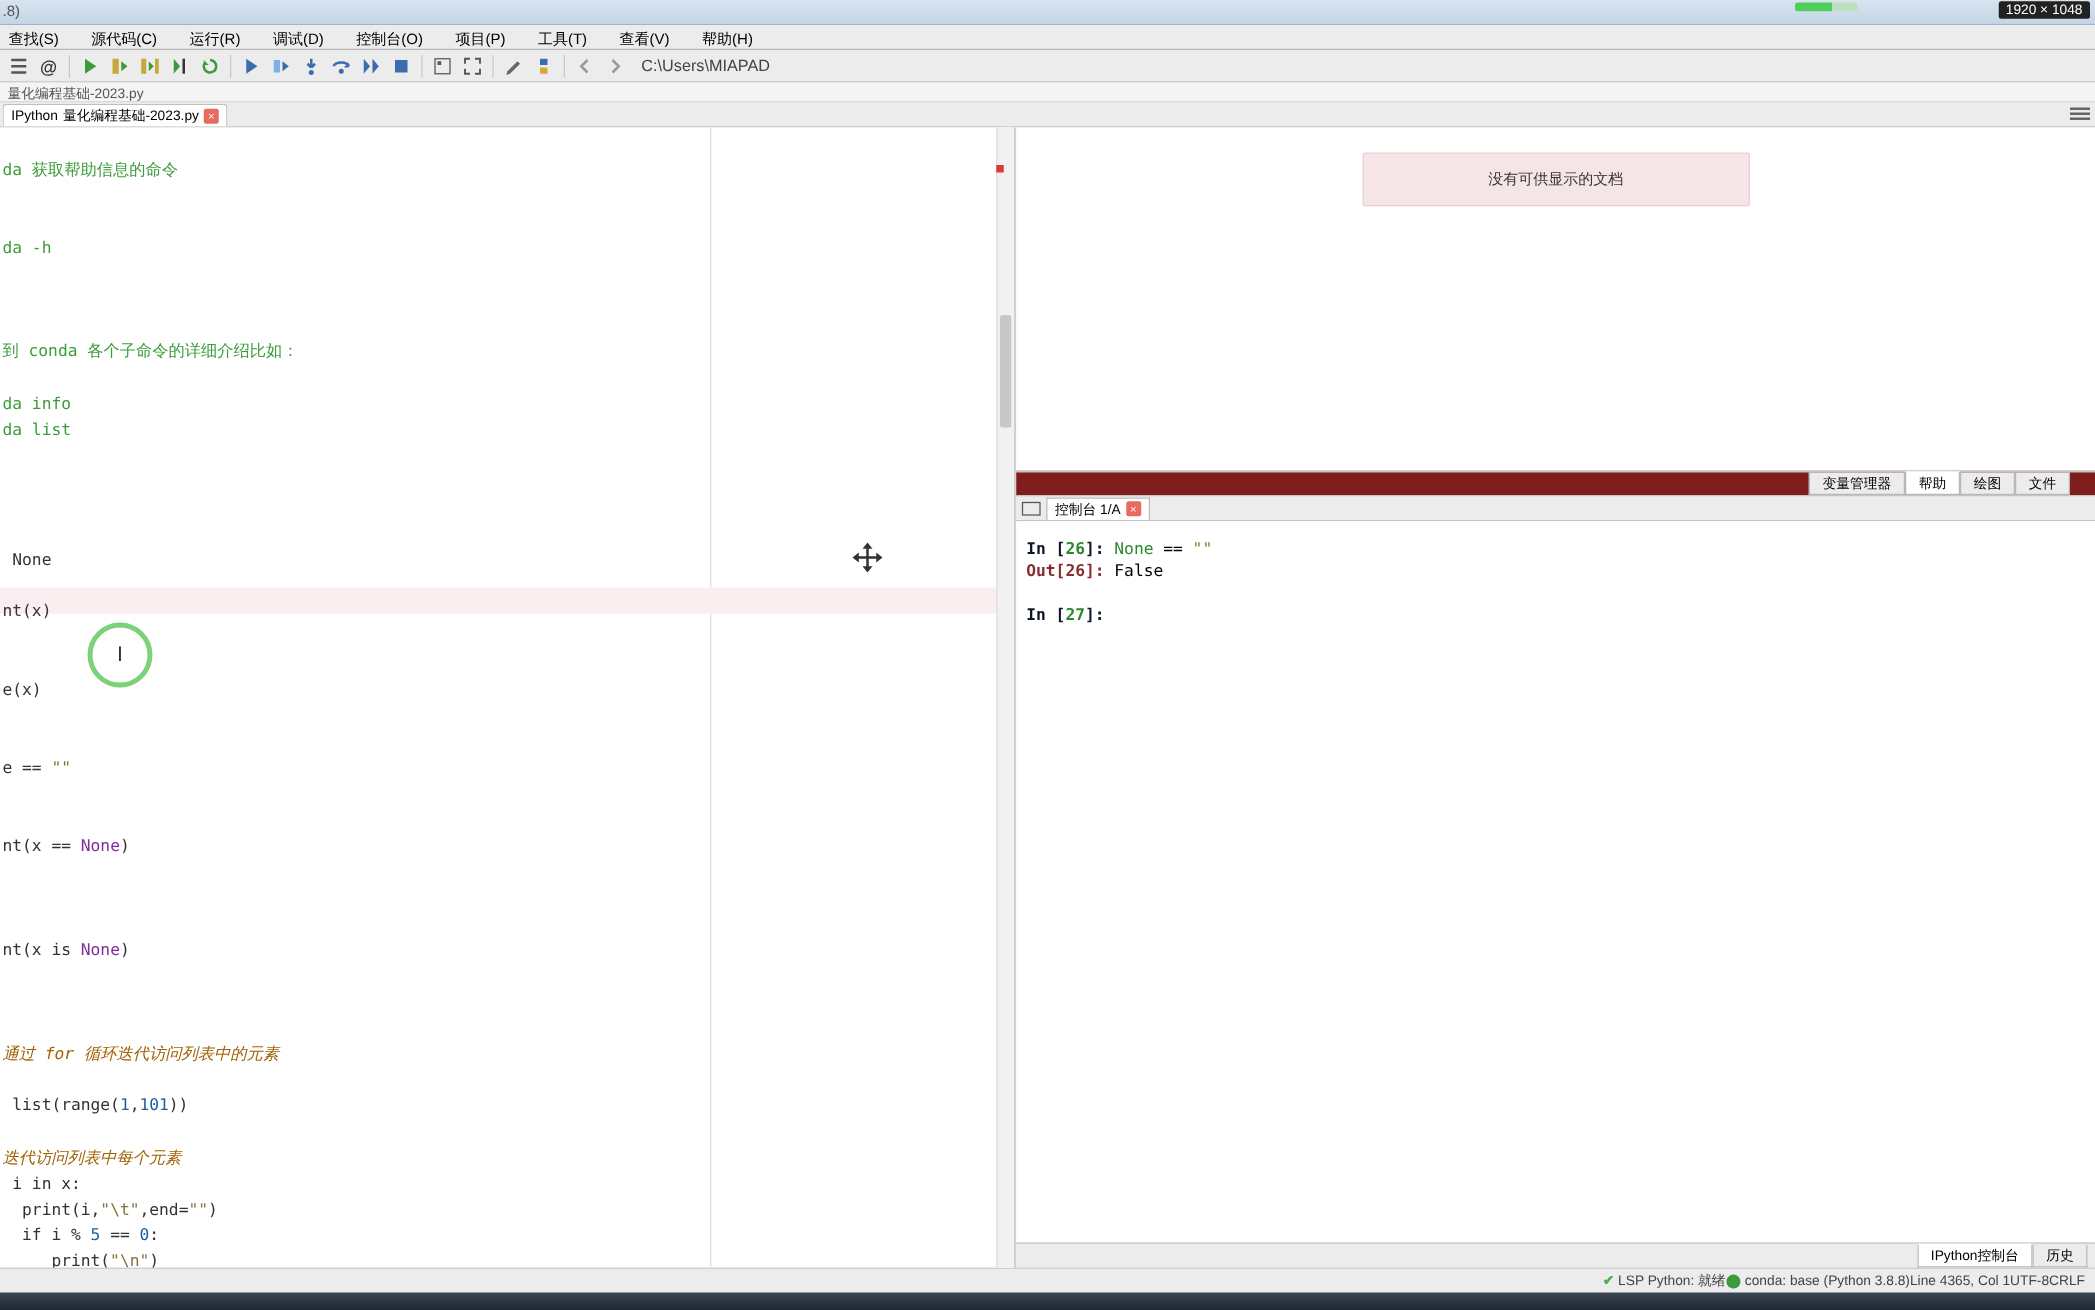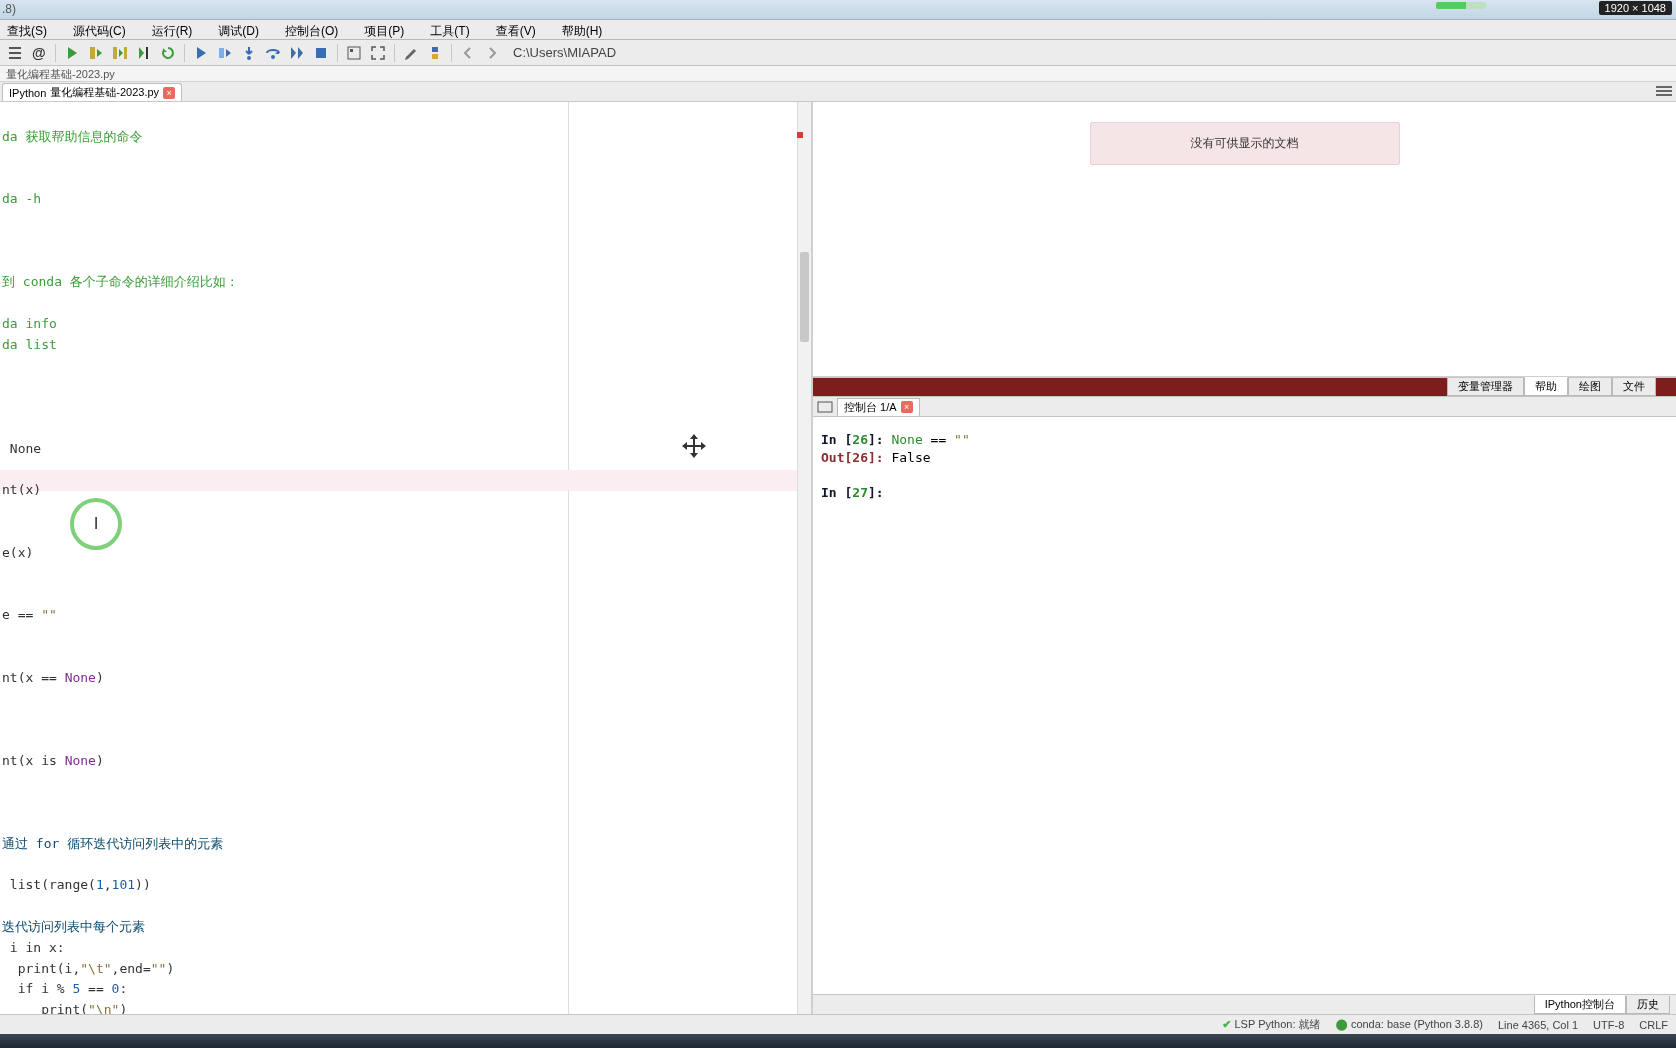--- a/index.html
+++ b/index.html
@@ -127,21 +127,21 @@
 .editor-content {
   font-family: Consolas, "DejaVu Sans Mono", monospace;
   font-size: 13px;
   line-height: 1.6;
   padding: 4px 0 4px 2px;
   white-space: pre;
   color: #333;
   position: relative;
 }
 .code-green { color: #3a9d3a; }
-.code-grey { color: #0c4a6e; }
+.code-grey { color: #a16207; font-style: italic; }
 .code-dark { color: #333; }
 .code-purple { color: #832c9a; }
 .code-blue { color: #1a5fa4; }
 .code-str { color: #87713e; }
 
 .highlight-line {
   position: absolute;
   left: 0; right: 0;
   background: #fbeef1;
   height: 21px;
@@ -300,21 +300,21 @@
 }
 
 
 .status-bar {
   height: 20px;
   background: #ececec;
   border-top: 1px solid #c4c4c4;
   display: flex;
   align-items: center;
   justify-content: flex-end;
-  gap: 15px;
+  gap: 0;
   padding: 0 8px;
   font-size: 11px;
   color: #444;
 }
 .status-bar .green-dot { color: #4caf50; font-weight: bold; }
 
 
 .taskbar {
   height: 14px;
   background: linear-gradient(180deg, #3a4655 0%, #1e2732 100%);

